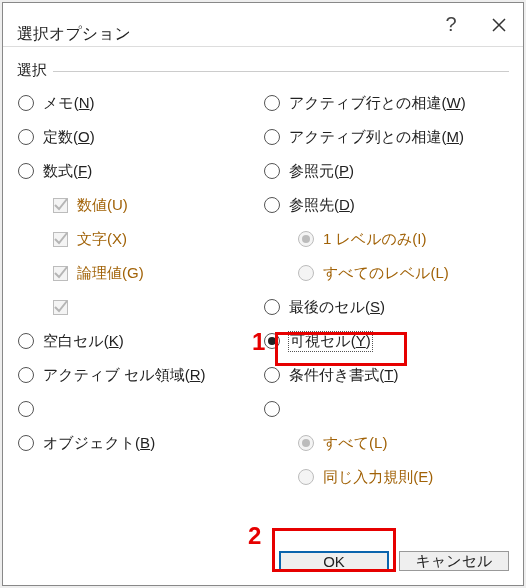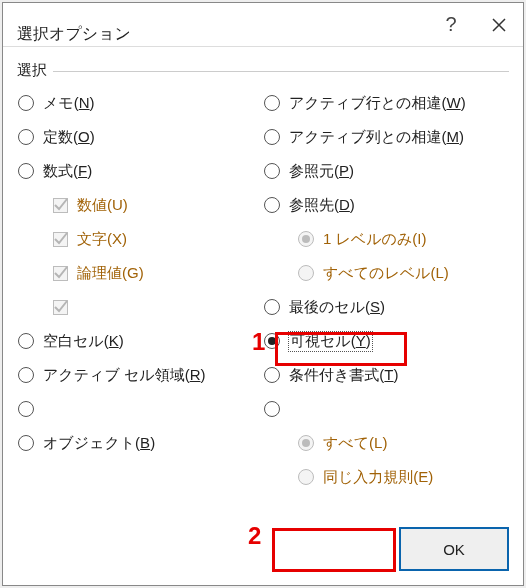--- a/index.html
+++ b/index.html
@@ -95,21 +95,21 @@
   }
   .lbl { white-space: nowrap; }
   .ul { text-decoration: underline; }
   .buttons {
     display: flex;
     justify-content: flex-end;
     gap: 10px;
     padding: 10px 14px 14px 0;
   }
   .btn {
-    min-width: 110px; height: 44px;
+    min-width: 110px; height: 20px;
     border: 1px solid #999;
     background: #efefef;
     display: flex; align-items: center; justify-content: center;
     font-size: 15px;
   }
   .btn.default { border: 2px solid #0a64ad; }
 
   
   .hlbox1 {
     position: absolute;
@@ -317,19 +317,20 @@
             <span class="lbl">同じ入力規則(E)</span>
           </label>
         </div>
 
       </div>
     </div>
   </div>
 
   <div class="buttons">
     <div class="btn default">OK</div>
+    <div class="btn">キャンセル</div>
   </div>
 </div>
 
 <span class="num n1">1</span>
 <div class="hlbox1"></div>
 <span class="num n2">2</span>
 <div class="hlbox2"></div>
 
 </body></html>

